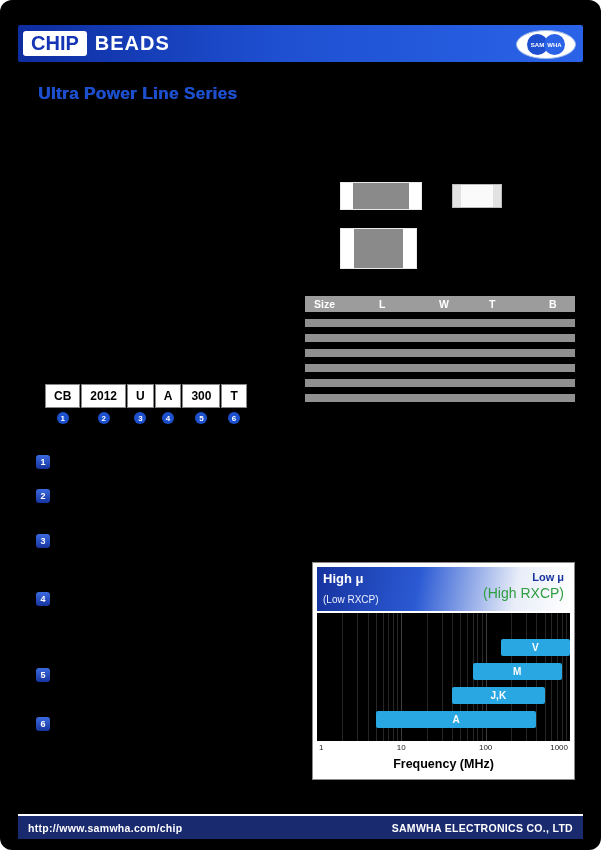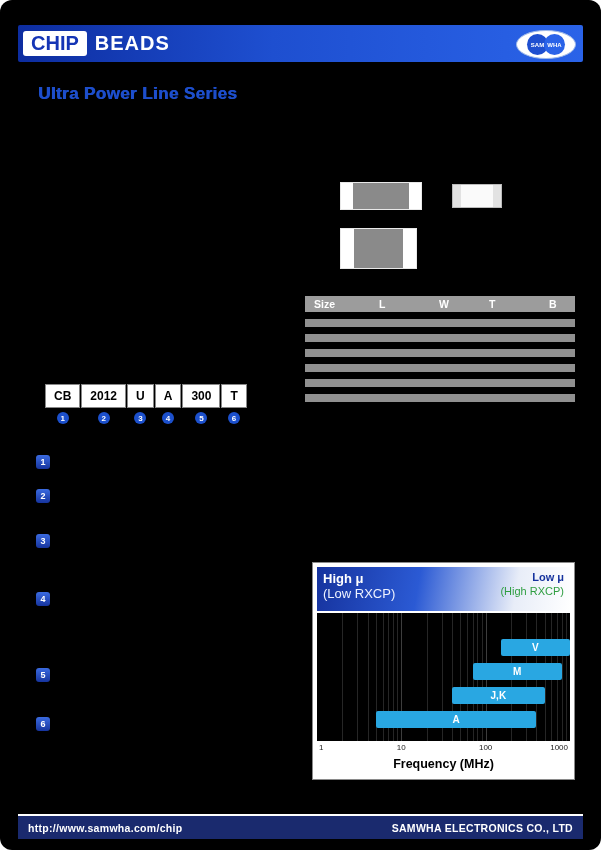--- a/index.html
+++ b/index.html
@@ -77,24 +77,24 @@
   
   .chart{
     position:absolute;left:312px;top:562px;width:263px;background:#fff;
     border:1px solid #8a8a8a;padding:4px 4px 8px 4px;box-sizing:border-box;
   }
   .band{
     height:44px;display:flex;justify-content:space-between;box-sizing:border-box;
     padding:4px 6px;background:linear-gradient(100deg,#16339e 0%,#2b5ad4 40%,#e8edf8 78%,#ffffff 100%);
   }
   .band-left .bl-title{color:#fff;font-weight:bold;font-size:13px;}
-  .band-left .bl-sub{color:#eef2ff;font-size:13px;margin-top:0;}
+  .band-left .bl-sub{color:#eef2ff;font-size:10px;margin-top:8px;}
   .band-right{text-align:right;}
   .band-right .br-title{color:#16339e;font-weight:bold;font-size:11px;}
-  .band-right .br-sub{color:#2f9e41;font-size:11px;margin-top:2px;}
+  .band-right .br-sub{color:#2f9e41;font-size:14px;margin-top:2px;}
   .plot{position:relative;height:128px;background:#000;margin-top:2px;overflow:hidden;}
   .grid{position:absolute;top:0;bottom:0;width:1px;background:#262626;}
   .grid.major{background:#3d3d3d;}
   .bar{
     position:absolute;height:17px;border-radius:2px;color:#fff;font-weight:bold;
     font-size:10px;display:flex;align-items:center;justify-content:center;line-height:1;
   }
   .ticks{position:relative;height:11px;margin-top:1px;}
   .tick{position:absolute;top:1px;font-size:8px;color:#222;}
   .tick.t0{left:2px;}

